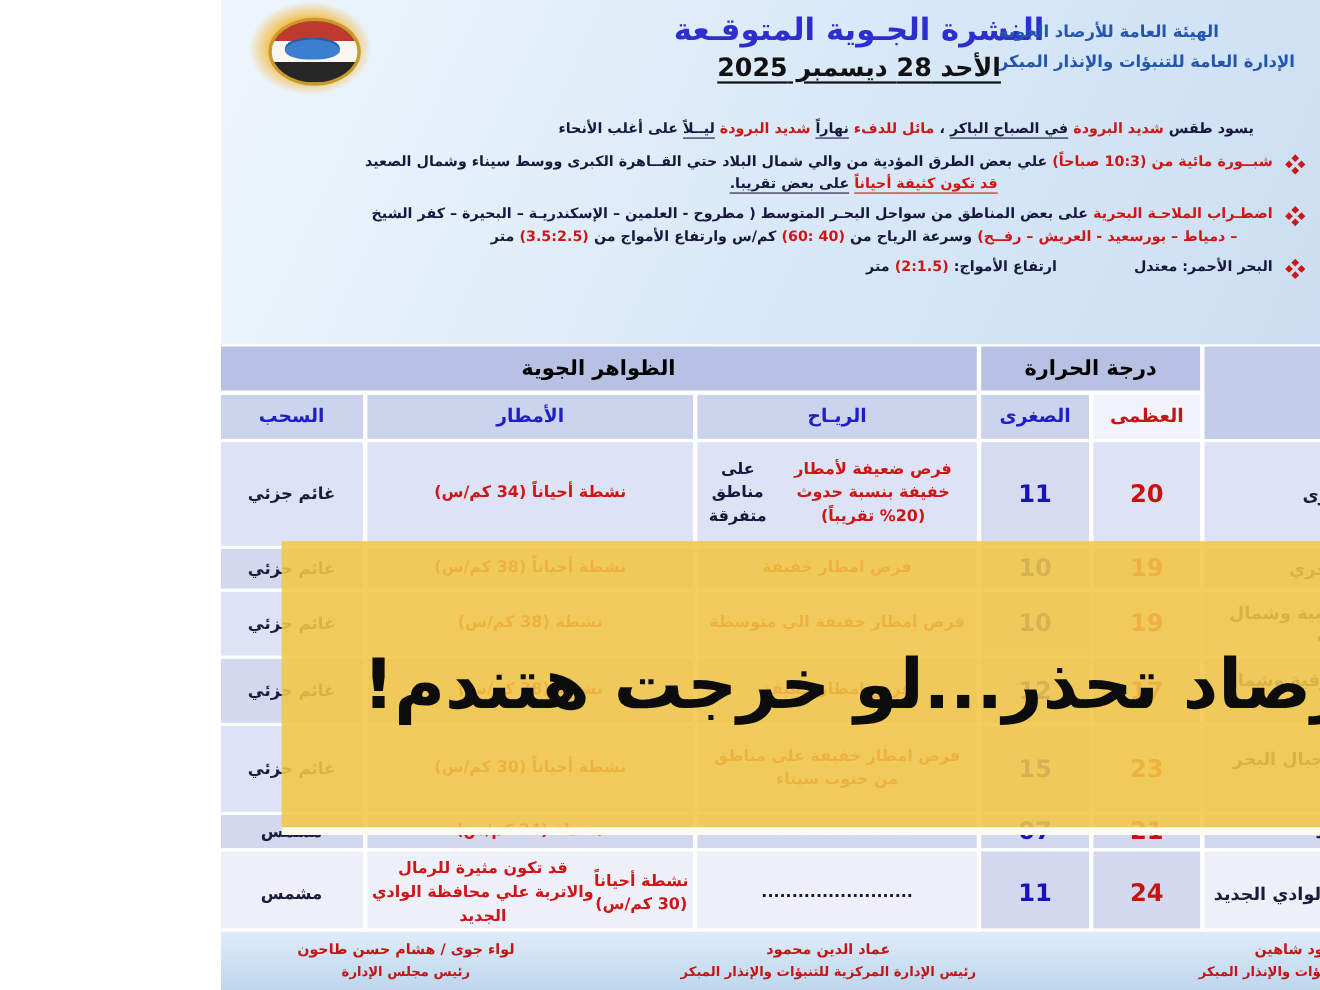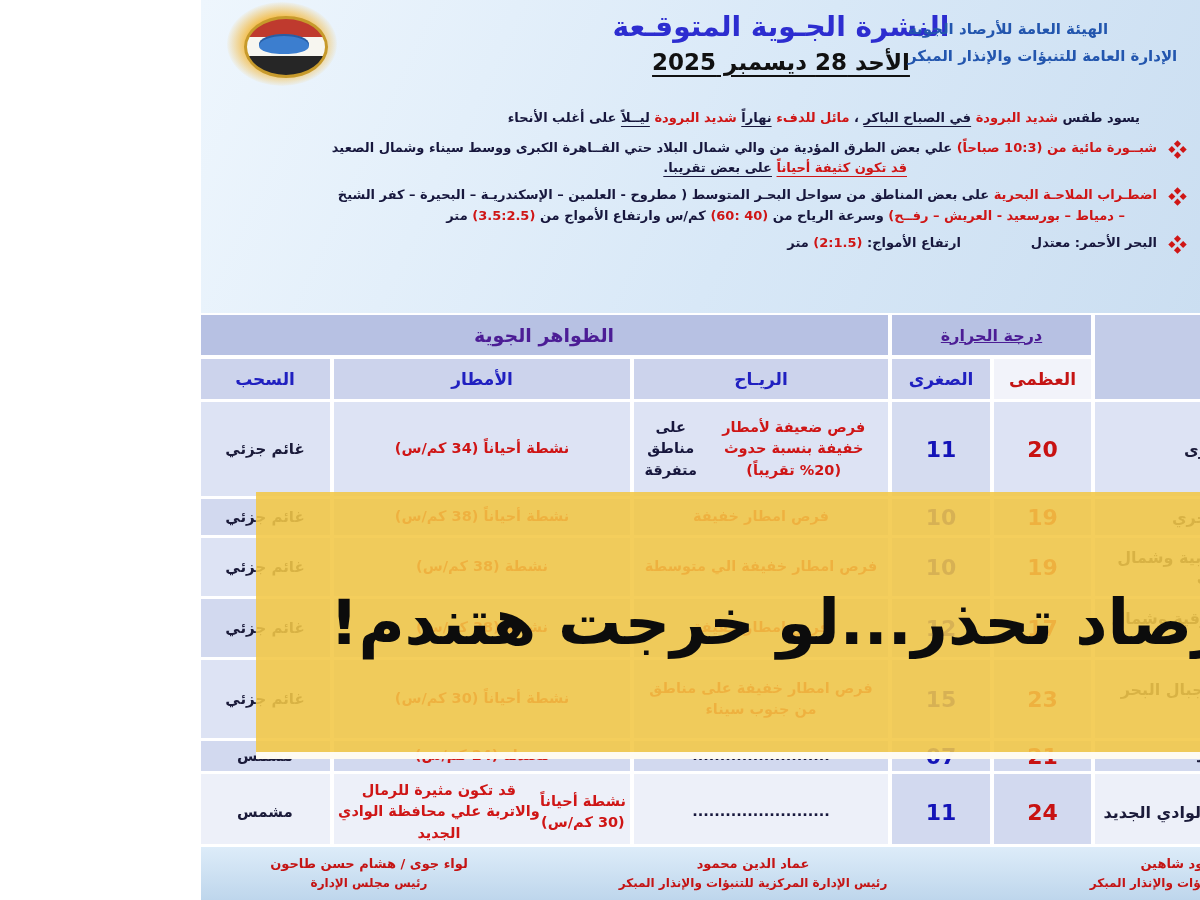--- a/index.html
+++ b/index.html
@@ -41,26 +41,26 @@
   .ru{color:#cf1616;text-decoration:underline;text-underline-offset:4px;}
   .ku{color:#17173d;text-decoration:underline;text-underline-offset:4px;}
   .rb{color:#cf1616;display:block;} .kb{color:#17173d;display:block;}
   
   .wtable{position:absolute;top:313px;left:0;width:1200px;background:#fff;padding:2px 0;}
   .tgrid{display:grid;grid-template-columns:306px 97px 98px 254px 296px 130px;
     column-gap:4px;direction:rtl;}
   .hgrid{grid-template-rows:40px 40px;row-gap:4px;margin-bottom:3px;}
   .cell{display:flex;align-items:center;justify-content:center;text-align:center;
     font-weight:bold;background:#dde3f4;padding:2px 4px;box-sizing:border-box;}
-  .hc{background:#b7c1e3;color:#4c1d95;font-size:19px;}
+  .hc{background:#b7c1e3;color:#000000;font-size:19px;}
   .hc2{background:#ccd3ec;color:#2020c0;font-size:17px;text-align:center;}
   .hmax{background:#f2f3fa;color:#c51414;}
   .hregion{grid-row:1/3;background:#c3cce8;color:#0f172a;font-size:17px;}
   .hphen{grid-column:4/7;}
-  .htemp{grid-column:2/4;font-size:16px;text-decoration:underline;}
+  .htemp{grid-column:2/4;font-size:19px;}
   .drow{margin-bottom:3px;}
   .rh1 .cell{min-height:94px;} .rh2 .cell{min-height:36px;} .rh3 .cell{min-height:58px;}
   .rh4 .cell{min-height:58px;} .rh5 .cell{min-height:78px;} .rh6 .cell{min-height:30px;}
   .rh7 .cell{min-height:76px;}
   .alt .cell{background:#d2d9ef;}
   .lite .cell{background:#edf0f9;}
   .lite .cmin,.lite .cmax{background:#d2d9ef;}
   .cregion{font-size:16px;color:#1b1b3a;}
   .cclouds{font-size:15px;color:#1b1b3a;}
   .cwind,.crain{font-size:14.5px;line-height:1.45;}

